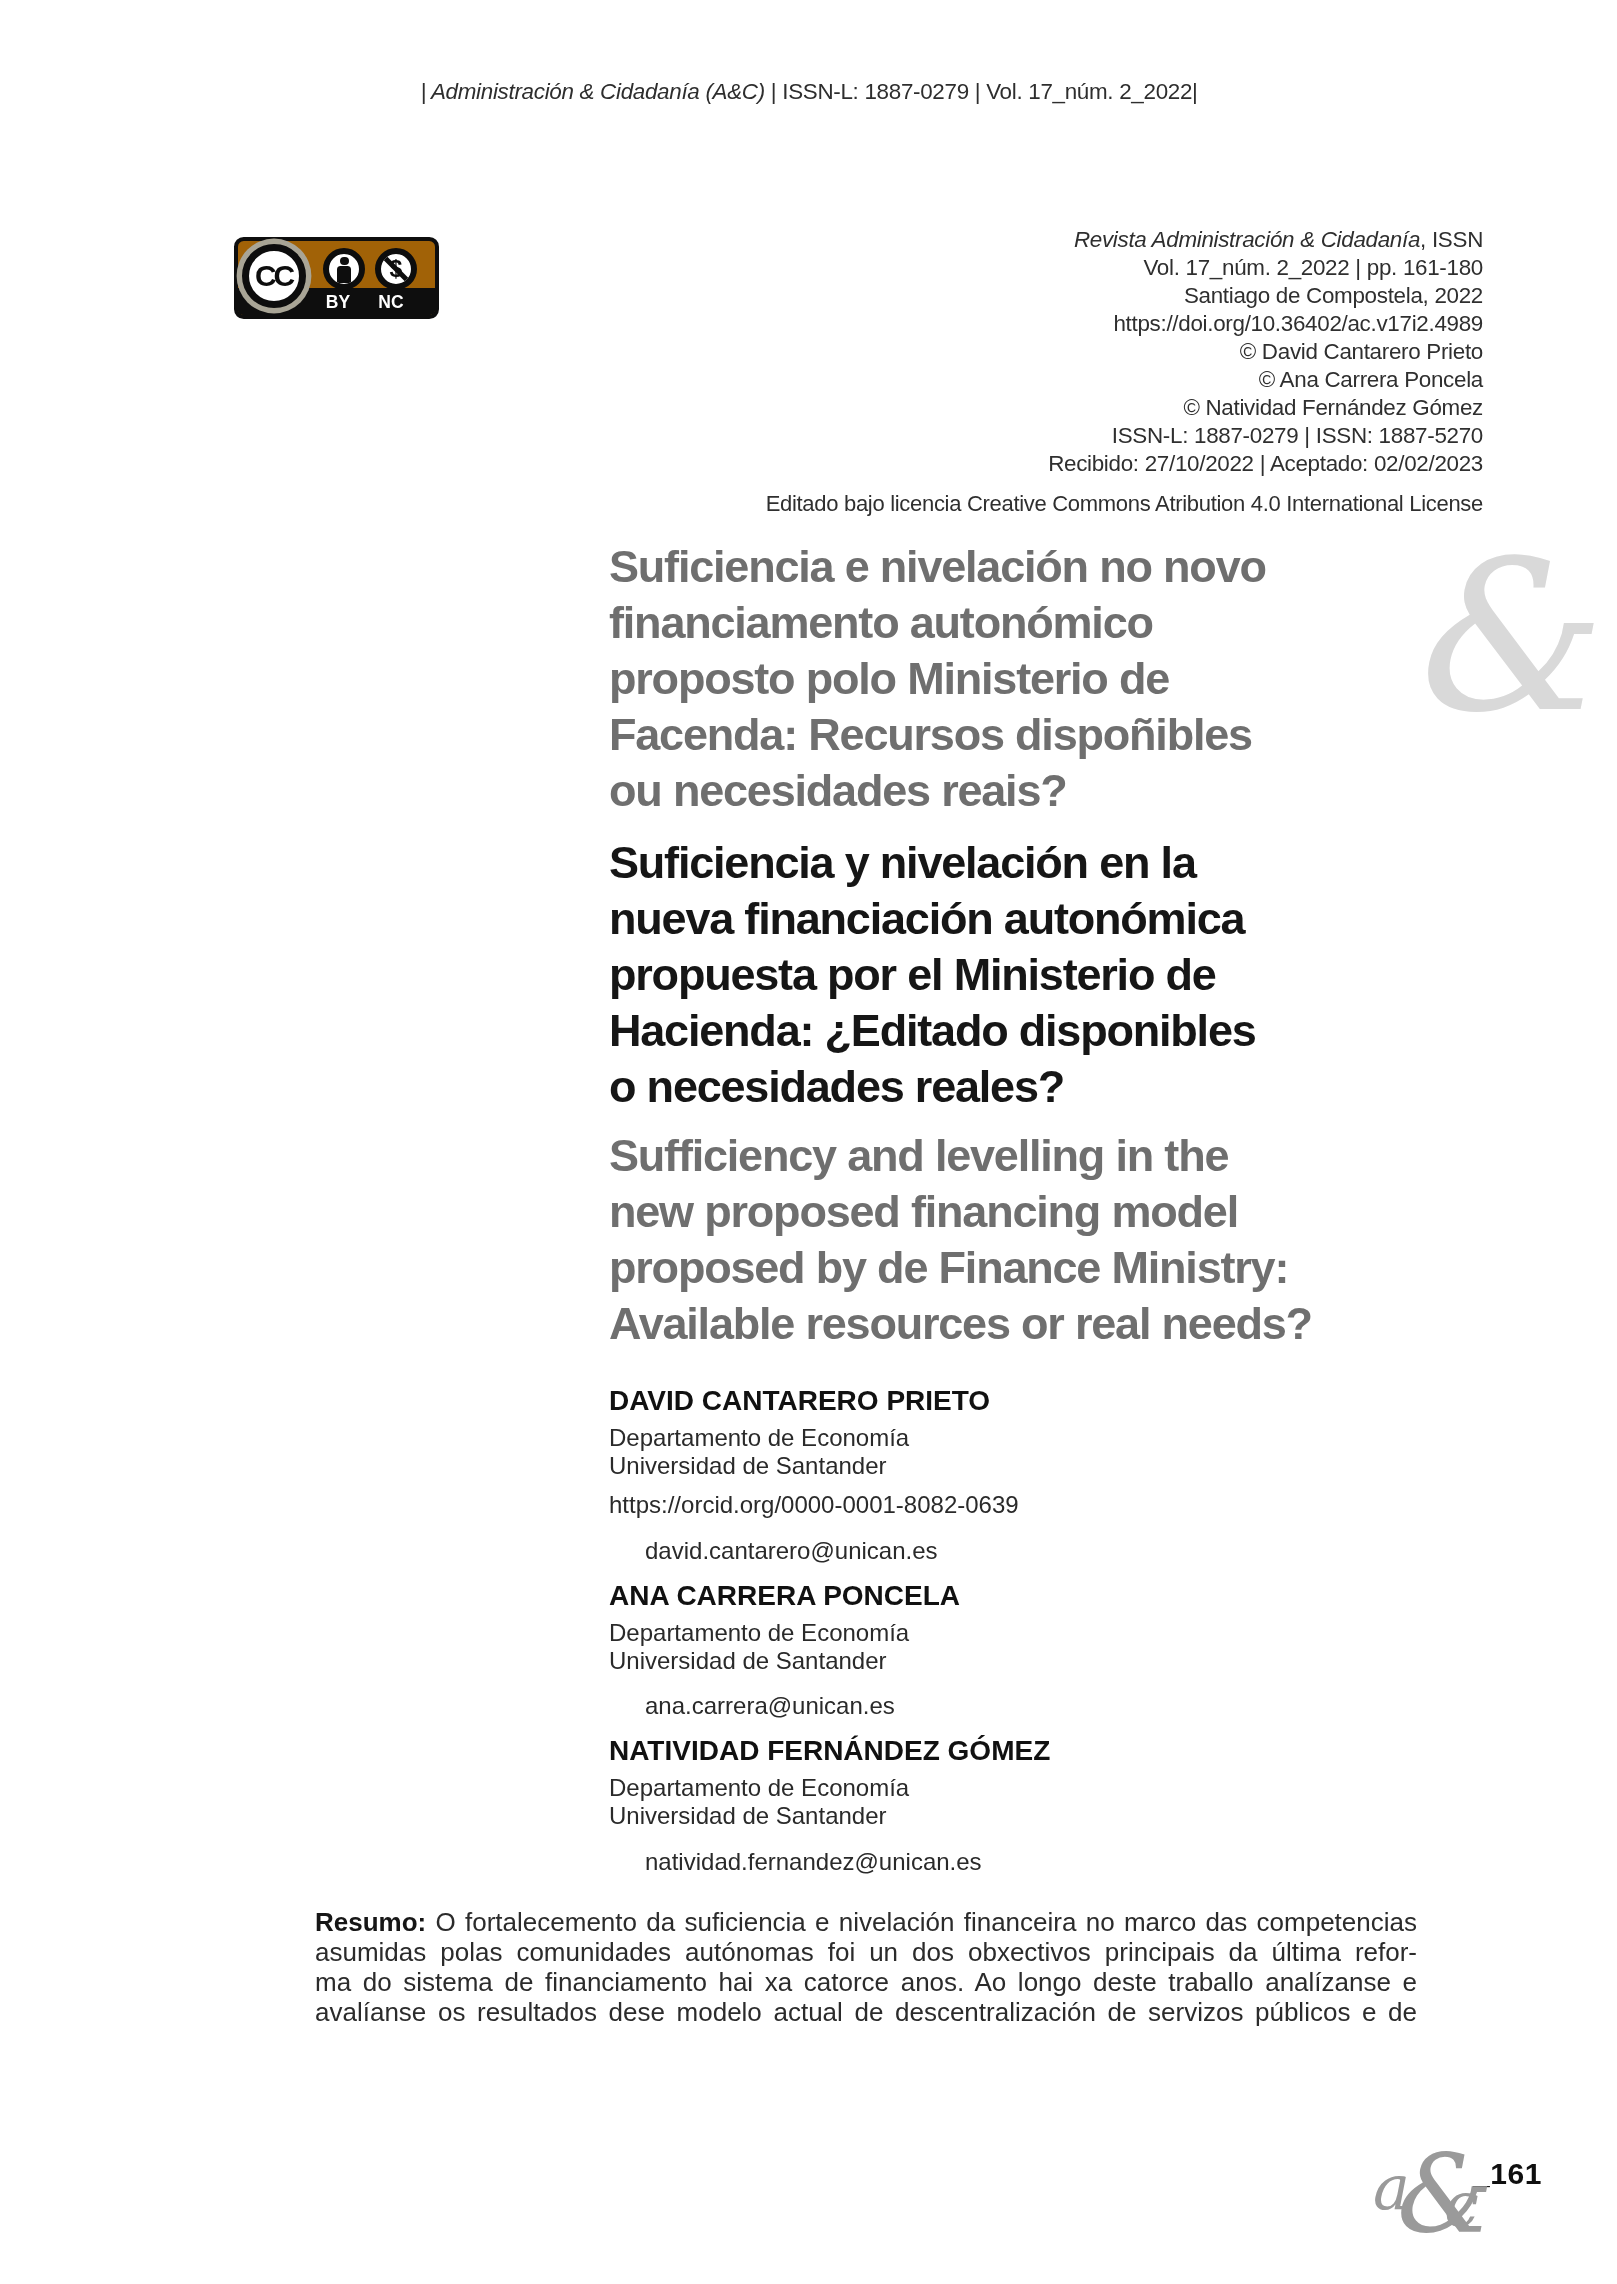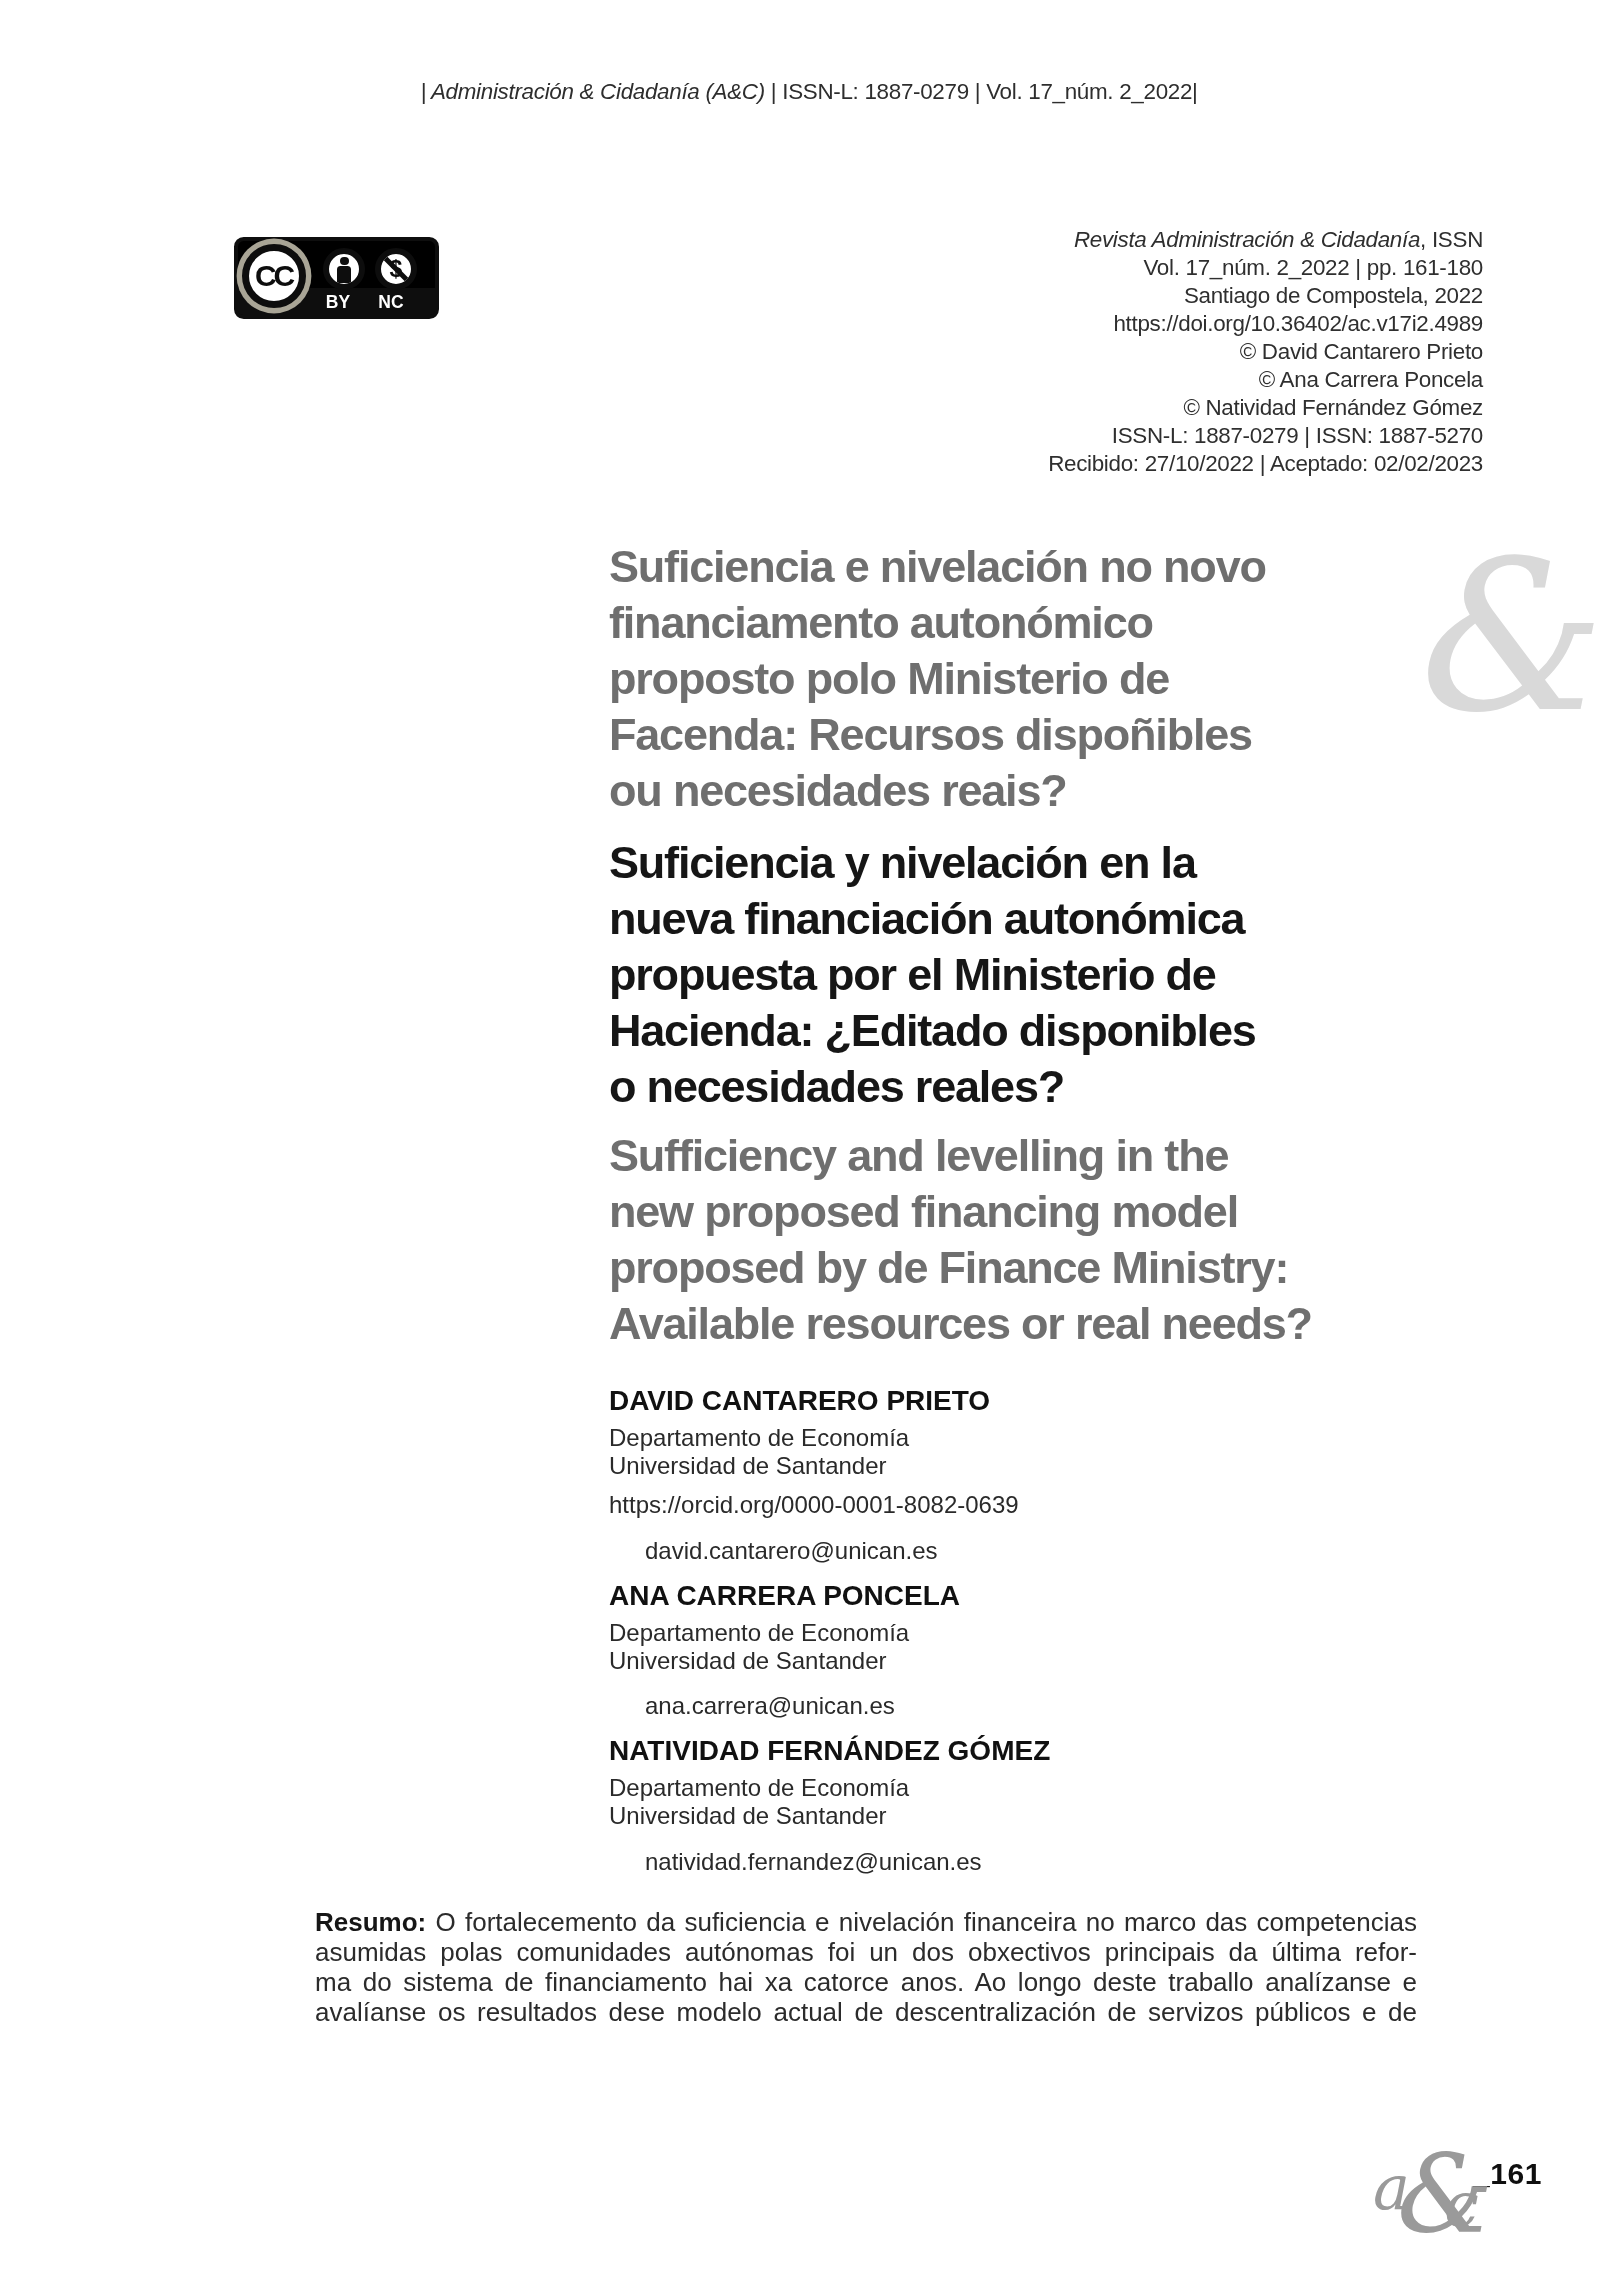--- a/index.html
+++ b/index.html
@@ -14,21 +14,21 @@
   }
   
   .header-line{
     position:absolute;top:79px;left:0;width:1618px;
     text-align:center;font-size:22.4px;letter-spacing:-0.3px;color:#2e2e2e;
   }
   .header-line .it{font-style:italic;}
   
   .badge{
     position:absolute;left:234px;top:237px;width:197px;height:74px;
-    background:#000000;border:4.2px solid #0e0e0e;border-radius:9.7px;
+    background:#a16207;border:4.2px solid #0e0e0e;border-radius:9.7px;
   }
   .badge .band{position:absolute;left:0;right:0;bottom:0;height:26.6px;background:#0e0e0e;border-radius:0 0 4.8px 4.8px;}
   .cc-circle{
     position:absolute;left:3.6px;top:3px;width:50px;height:50px;border-radius:50%;
     background:#fff;border:7.3px solid #0d0d0d;box-shadow:0 0 0 5.4px #a9a596;
     display:flex;align-items:center;justify-content:center;
     font-weight:bold;font-size:30px;letter-spacing:-3px;color:#0d0d0d;z-index:2;
   }
   .sm-circle{
     position:absolute;top:7.3px;width:30px;height:30px;border-radius:50%;
@@ -114,20 +114,21 @@
     <div>Vol. 17_núm. 2_2022 | pp. 161-180</div>
     <div>Santiago de Compostela, 2022</div>
     <div>https://doi.org/10.36402/ac.v17i2.4989</div>
     <div>© David Cantarero Prieto</div>
     <div>© Ana Carrera Poncela</div>
     <div>© Natividad Fernández Gómez</div>
     <div>ISSN-L: 1887-0279 | ISSN: 1887-5270</div>
     <div>Recibido: 27/10/2022 | Aceptado: 02/02/2023</div>
   </div>
 
+  <div class="license-note">Editado bajo licencia Creative Commons Atribution 4.0 International License</div>
 
   <div class="watermark">&amp;</div>
 
   <div class="titles">
     <div class="title-block title-gl">
       <div>Suficiencia e nivelación no novo</div>
       <div>financiamento autonómico</div>
       <div>proposto polo Ministerio de</div>
       <div>Facenda: Recursos dispoñibles</div>
       <div>ou necesidades reais?</div>

